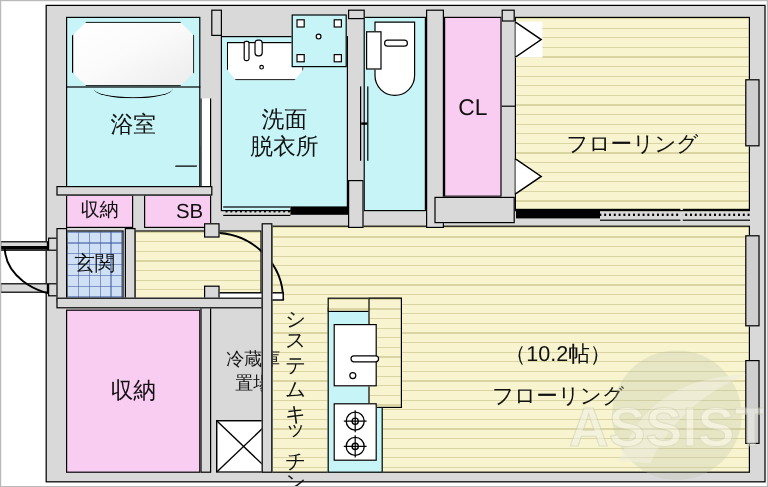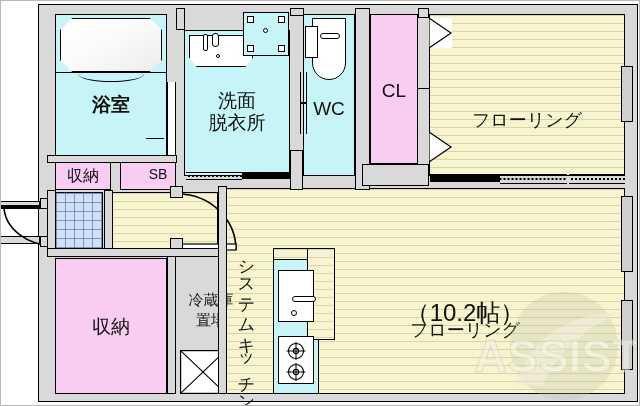--- a/index.html
+++ b/index.html
@@ -58,21 +58,21 @@
 
   <div class="abs wall" style="left:0px;top:201px;width:40px;height:8px;"></div>
   <div class="abs wall" style="left:0px;top:236px;width:40px;height:8px;"></div>
 
   <div class="abs room waterfill" style="left:55px;top:14px;width:112px;height:148px;"></div>
   <div class="fx tub" style="left:60px;top:18px;width:102px;height:54px;
               clip-path:polygon(0 22%,12% 0,88% 0,100% 22%,100% 78%,88% 100%,12% 100%,0 78%);"></div>
   <div class="abs" style="left:55px;top:72px;width:112px;height:1px;background:#000;"></div>
   <div class="abs" style="left:78px;top:66px;width:66px;height:16px;border-bottom:1px solid #000;
               border-radius:0 0 60% 60%;"></div>
-  <div class="lbl" style="left:55px;top:94px;width:112px;font-size:19px;font-weight:bold;">浴室</div>
+  <div class="lbl" style="left:55px;top:94px;width:112px;font-size:19px;">浴室</div>
 
   <div class="abs" style="left:152px;top:122px;width:16px;height:32px;
               border-right:1px solid #000;"></div>
   <div class="abs" style="left:150px;top:122px;width:18px;height:17px;border-bottom:1px solid #000;
               transform:skewX(-26deg);"></div>
   <div class="abs whitefill" style="left:167px;top:82px;width:9px;height:80px;border-left:1px solid #000;
               border-right:1px solid #000;"></div>
 
   <div class="abs room waterfill" style="left:184px;top:30px;width:106px;height:146px;"></div>
 
@@ -91,57 +91,57 @@
   <div class="lbl" style="left:184px;top:112px;width:106px;font-size:19px;">脱衣所</div>
   <div class="lbl" style="left:184px;top:90px;width:106px;font-size:19px;">洗面</div>
 
   <div class="slidedot" style="left:186px;top:172px;width:56px;height:6px;"></div>
   <div class="slideblk" style="left:242px;top:172px;width:48px;height:7px;"></div>
 
   <div class="abs room waterfill" style="left:303px;top:14px;width:52px;height:162px;"></div>
   <div class="fx whitefill" style="left:312px;top:18px;width:34px;height:62px;border-radius:0 0 17px 17px;"></div>
   <div class="fx whitefill" style="left:305px;top:26px;width:13px;height:32px;"></div>
   <div class="fx whitefill" style="left:320px;top:33px;width:20px;height:6px;border-radius:3px;"></div>
-  <div class="lbl" style="left:303px;top:98px;width:52px;font-size:19px;">WC</div>
   <div class="slidedot" style="left:300px;top:72px;width:5px;height:62px;
               background-image:repeating-linear-gradient(to bottom,#000 0 2px,transparent 2px 4px);
               border:none;border-left:1px solid #000;border-right:1px solid #000;"></div>
 
   <div class="abs room pinkfill" style="left:370px;top:14px;width:48px;height:150px;"></div>
   <div class="lbl" style="left:370px;top:80px;width:48px;font-size:19px;">CL</div>
 
   <div class="abs room floorwood" style="left:429px;top:14px;width:196px;height:162px;"></div>
   <div class="lbl" style="left:429px;top:110px;width:196px;font-size:18px;">フローリング</div>
 
   <div class="fx whitefill tri-box" style="left:429px;top:18px;width:23px;height:30px;border:none;"></div>
   <svg class="abs" style="left:429px;top:18px;" width="24" height="30" viewBox="0 0 24 30">
     <polygon points="0,0 22,15 0,30" fill="#ffffff" stroke="#000" stroke-width="1.2"></polygon>
   </svg>
   <svg class="abs" style="left:429px;top:132px;" width="24" height="30" viewBox="0 0 24 30">
     <polygon points="0,0 22,15 0,30" fill="#ffffff" stroke="#000" stroke-width="1.2"></polygon>
   </svg>
   <div class="abs" style="left:418px;top:88px;width:12px;height:1px;background:#000;"></div>
 
   <div class="abs room floorwood" style="left:226px;top:188px;width:399px;height:206px;"></div>
-  <div class="lbl" style="left:330px;top:300px;width:270px;font-size:24px;">（10.2帖）</div>
+  <div class="lbl" style="left:330px;top:285px;width:270px;font-size:18px;">（10.2帖）</div>
   <div class="lbl" style="left:330px;top:320px;width:270px;font-size:18px;">フローリング</div>
 
   <div class="abs wall" style="left:290px;top:150px;width:13px;height:40px;"></div>
 
   <div class="slideblk" style="left:430px;top:174px;width:70px;height:8px;"></div>
   <div class="slidedot" style="left:500px;top:174px;width:67px;height:8px;"></div>
   <div class="slidedot" style="left:569px;top:174px;width:56px;height:8px;"></div>
 
   <div class="abs room pinkfill" style="left:55px;top:162px;width:56px;height:28px;"></div>
   <div class="lbl" style="left:55px;top:167px;width:56px;font-size:16px;">収納</div>
 
   <div class="abs room pinkfill" style="left:120px;top:162px;width:56px;height:28px;"></div>
-  <div class="lbl" style="left:120px;top:167px;width:76px;font-size:14px;">SB</div>
+  <div class="lbl" style="left:120px;top:167px;width:76px;font-size:17px;">SB</div>
 
   <div class="abs room tilefill" style="left:55px;top:192px;width:48px;height:58px;"></div>
+  <div class="lbl" style="left:49px;top:210px;width:60px;font-size:17px;">玄関</div>
 
   <div class="abs room floorwood" style="left:112px;top:192px;width:106px;height:58px;"></div>
 
   <svg class="abs" style="left:0px;top:205px;" width="58" height="42" viewBox="0 0 58 42">
     <path d="M56 1 L4 1 A52 40 0 0 0 56 41" fill="none" stroke="#000" stroke-width="1.6"></path>
     <rect x="0" y="0" width="56" height="3" fill="#000"></rect>
   </svg>
   <div class="abs wall" style="left:40px;top:198px;width:16px;height:11px;"></div>
   <div class="abs wall" style="left:40px;top:236px;width:16px;height:11px;"></div>
 

